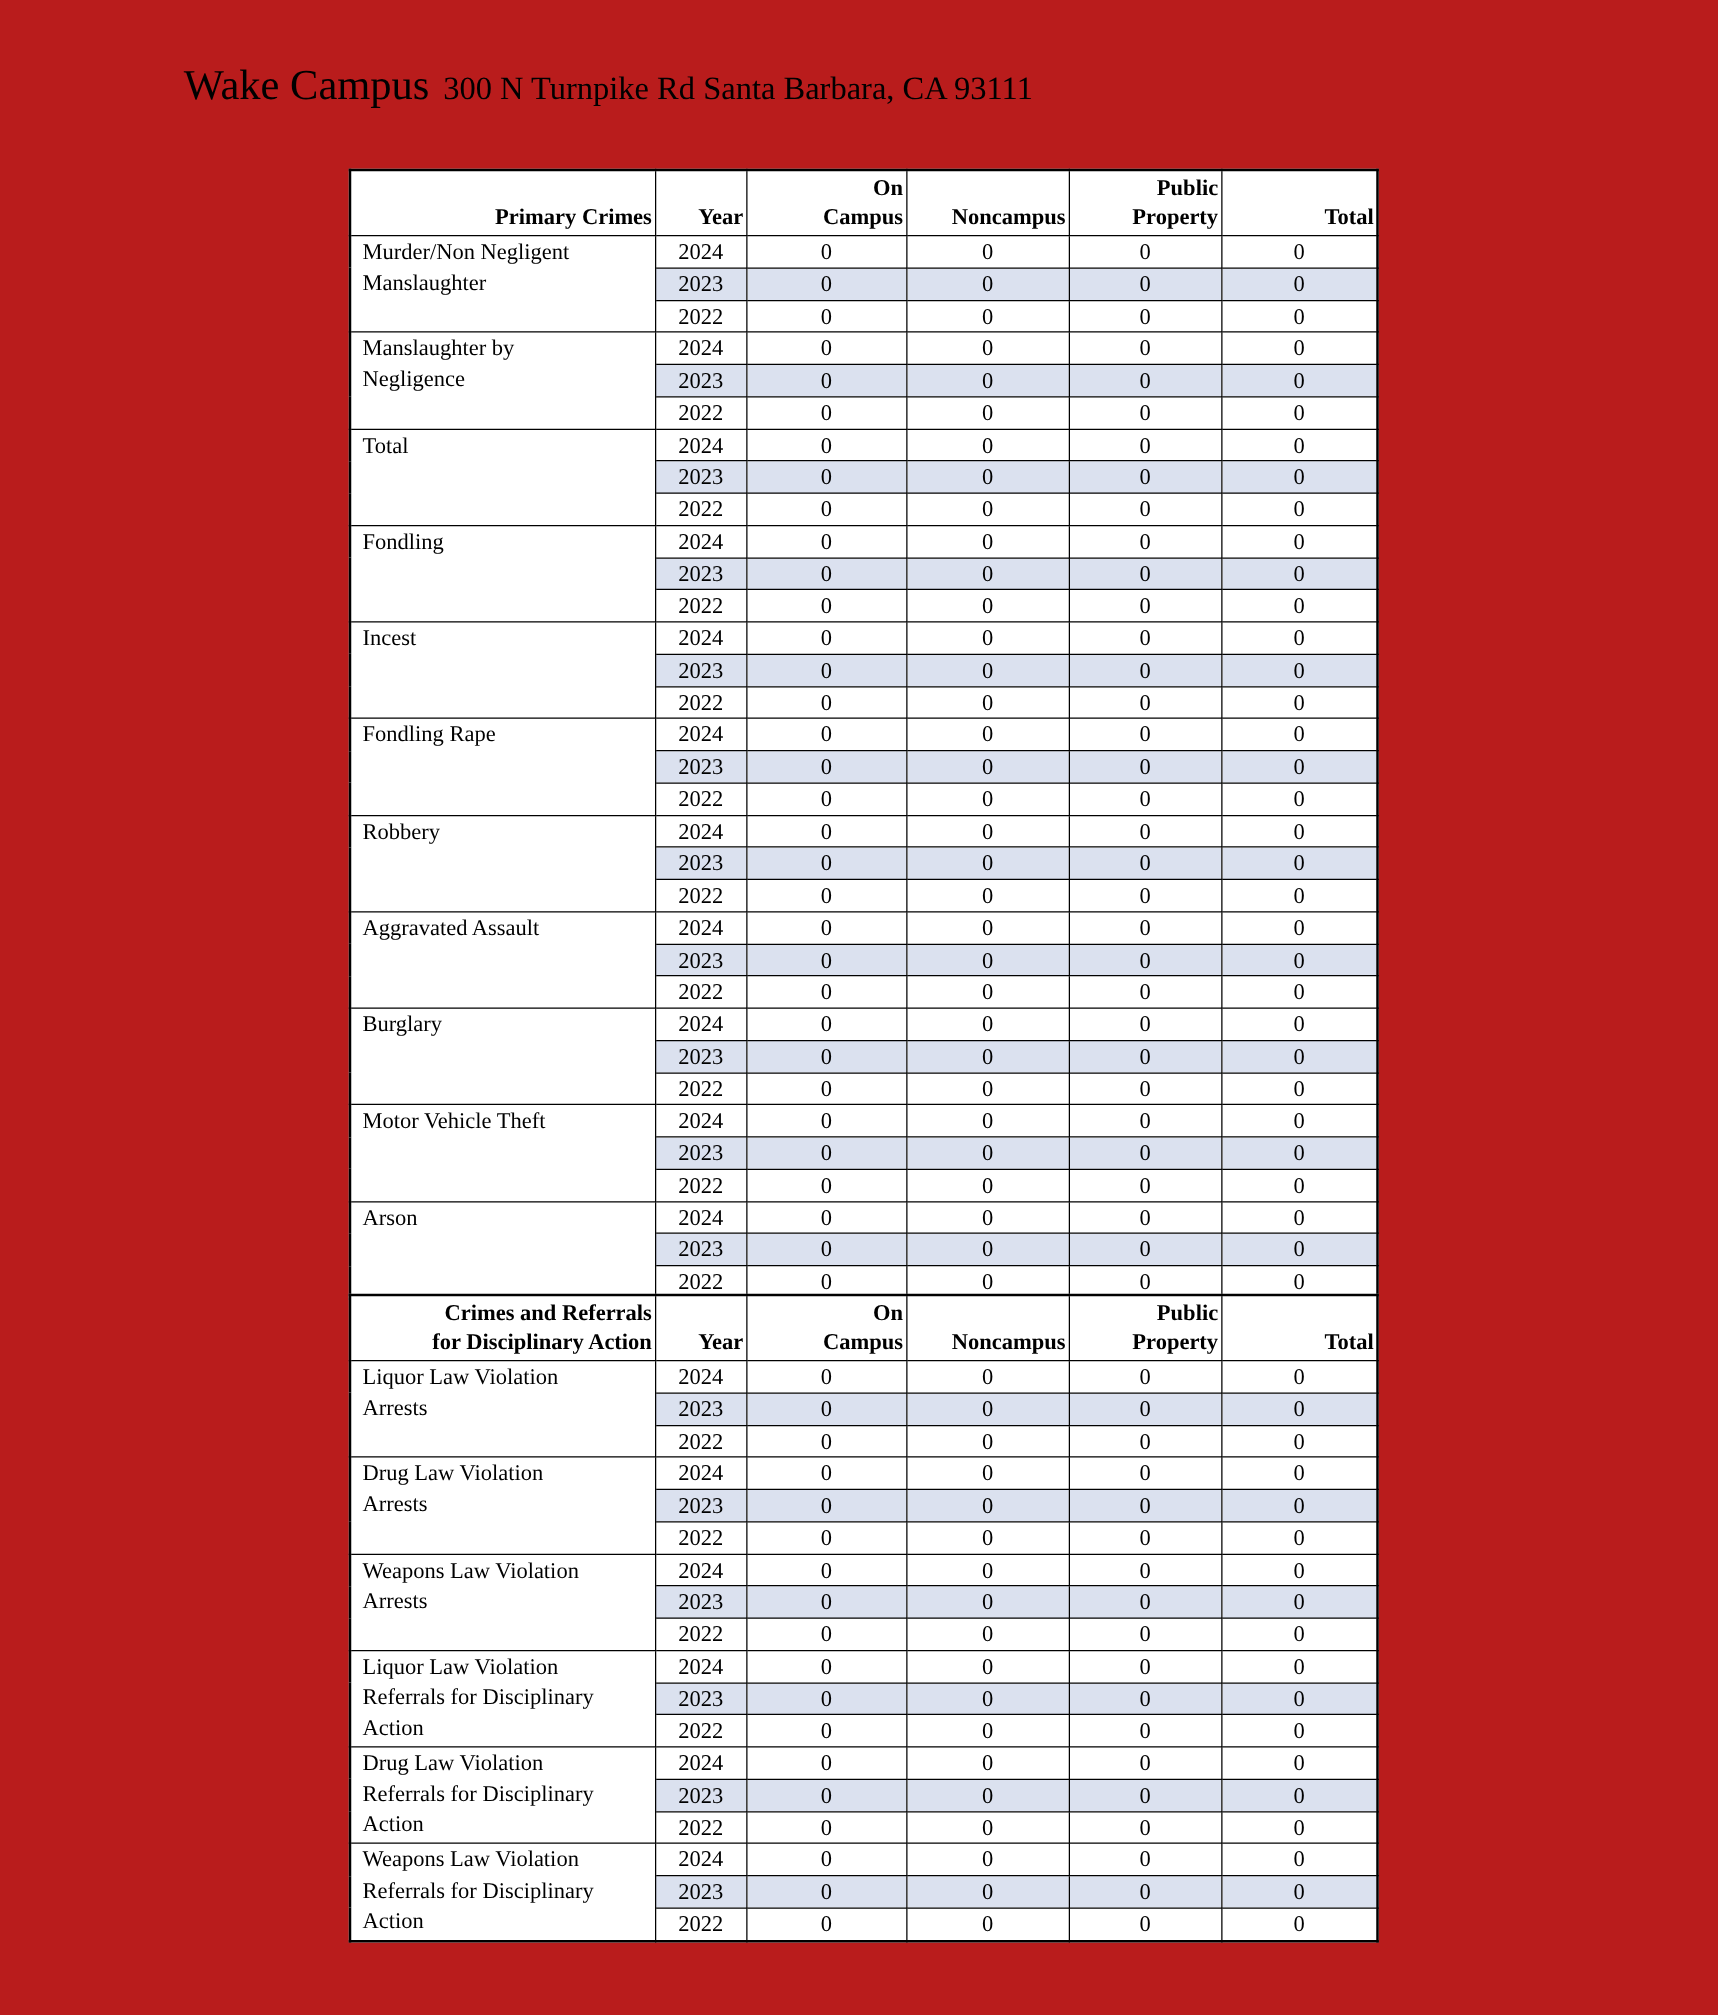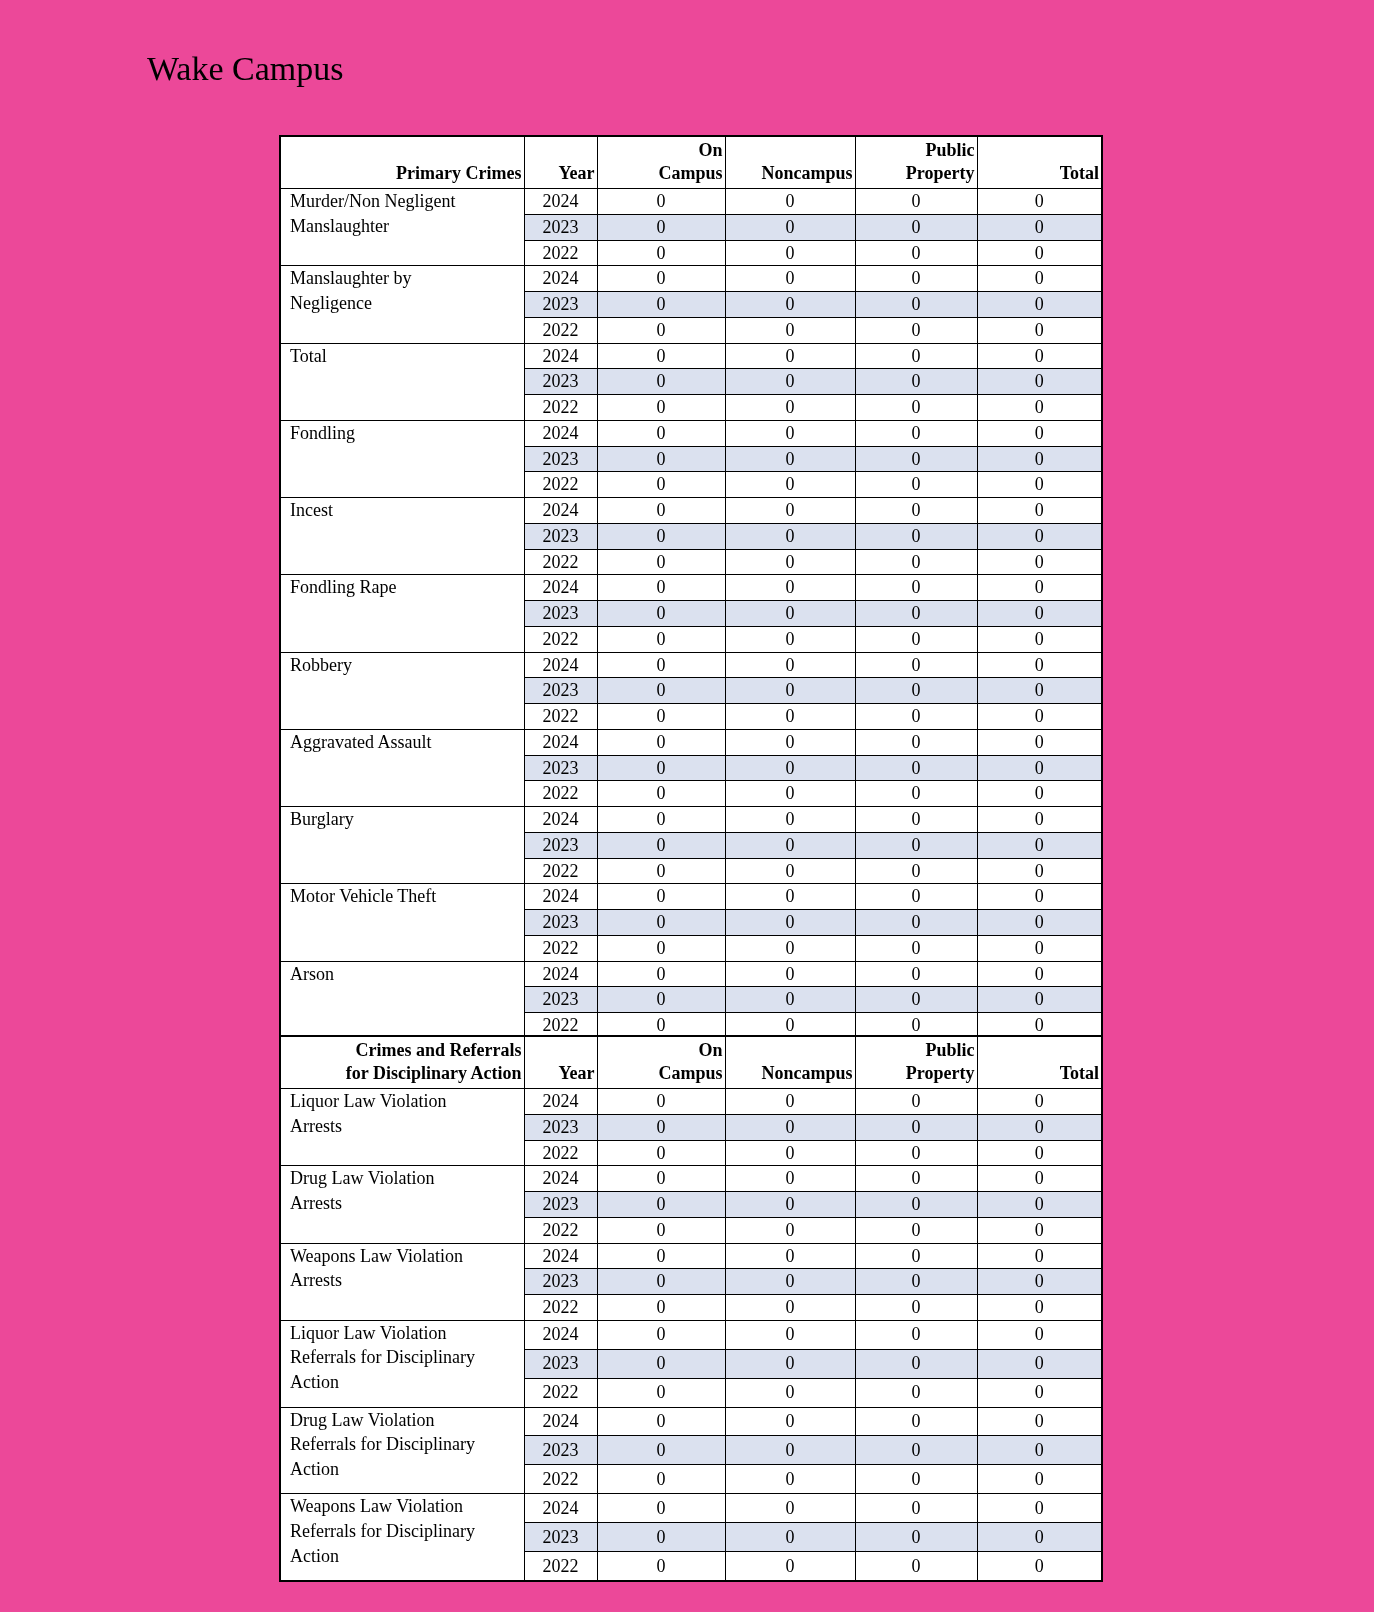--- a/index.html
+++ b/index.html
@@ -1,20 +1,20 @@
 <!DOCTYPE html>
 <html style="--hl: #dbe1ef;"><head>
 <meta charset="utf-8">
 <style>
   * { margin:0; padding:0; box-sizing:border-box; }
   html,body { background:#ffffff; }
   .page {
     position:relative;
     width:1374px; height:1612px;
-    background:#ec4899;
+    background:#b91c1c;
     font-family:"Liberation Serif","DejaVu Serif",serif;
     color:#000000;
     overflow:hidden;
   }
   .doc-title {
     position:absolute; left:147px; top:50px;
     display:flex; align-items:baseline; gap:11px;
     white-space:nowrap;
   }
   .doc-title .t1 { font-size:34px; line-height:1.1; }
@@ -45,21 +45,21 @@
     line-height:23px;
   }
   table.stats thead th.cat-h {
     text-align:right;
     padding-left:9px;
   }
   table.stats tbody tr { height:24.75px; }
   table.stats td.cat {
     vertical-align:top;
     text-align:left;
-    padding:0 8px 12px 9px;
+    padding:0 8px 1px 9px;
     line-height:24.6px;
     white-space:pre-line;
     font-family:Liberation Serif, serif;
   }
   table.stats td.yr, table.stats td.val {
     text-align:center;
     vertical-align:middle;
     padding:0;
     line-height:24.75px;
   }
@@ -72,20 +72,21 @@
   col.c-pub  { width:122px; }
   col.c-tot  { width:125px; }
 </style>
 </head>
 <body>
 
 <div class="page">
 
   <div class="doc-title">
     <span class="t1">Wake Campus</span>
+    <span class="t2">300 N Turnpike Rd Santa Barbara, CA 93111</span>
   </div>
 
   <table class="stats" id="table-primary">
     <colgroup>
       <col class="c-cat">
         <col class="c-year">
         <col class="c-onc">
       <col class="c-non">
         <col class="c-pub">
         <col class="c-tot">

